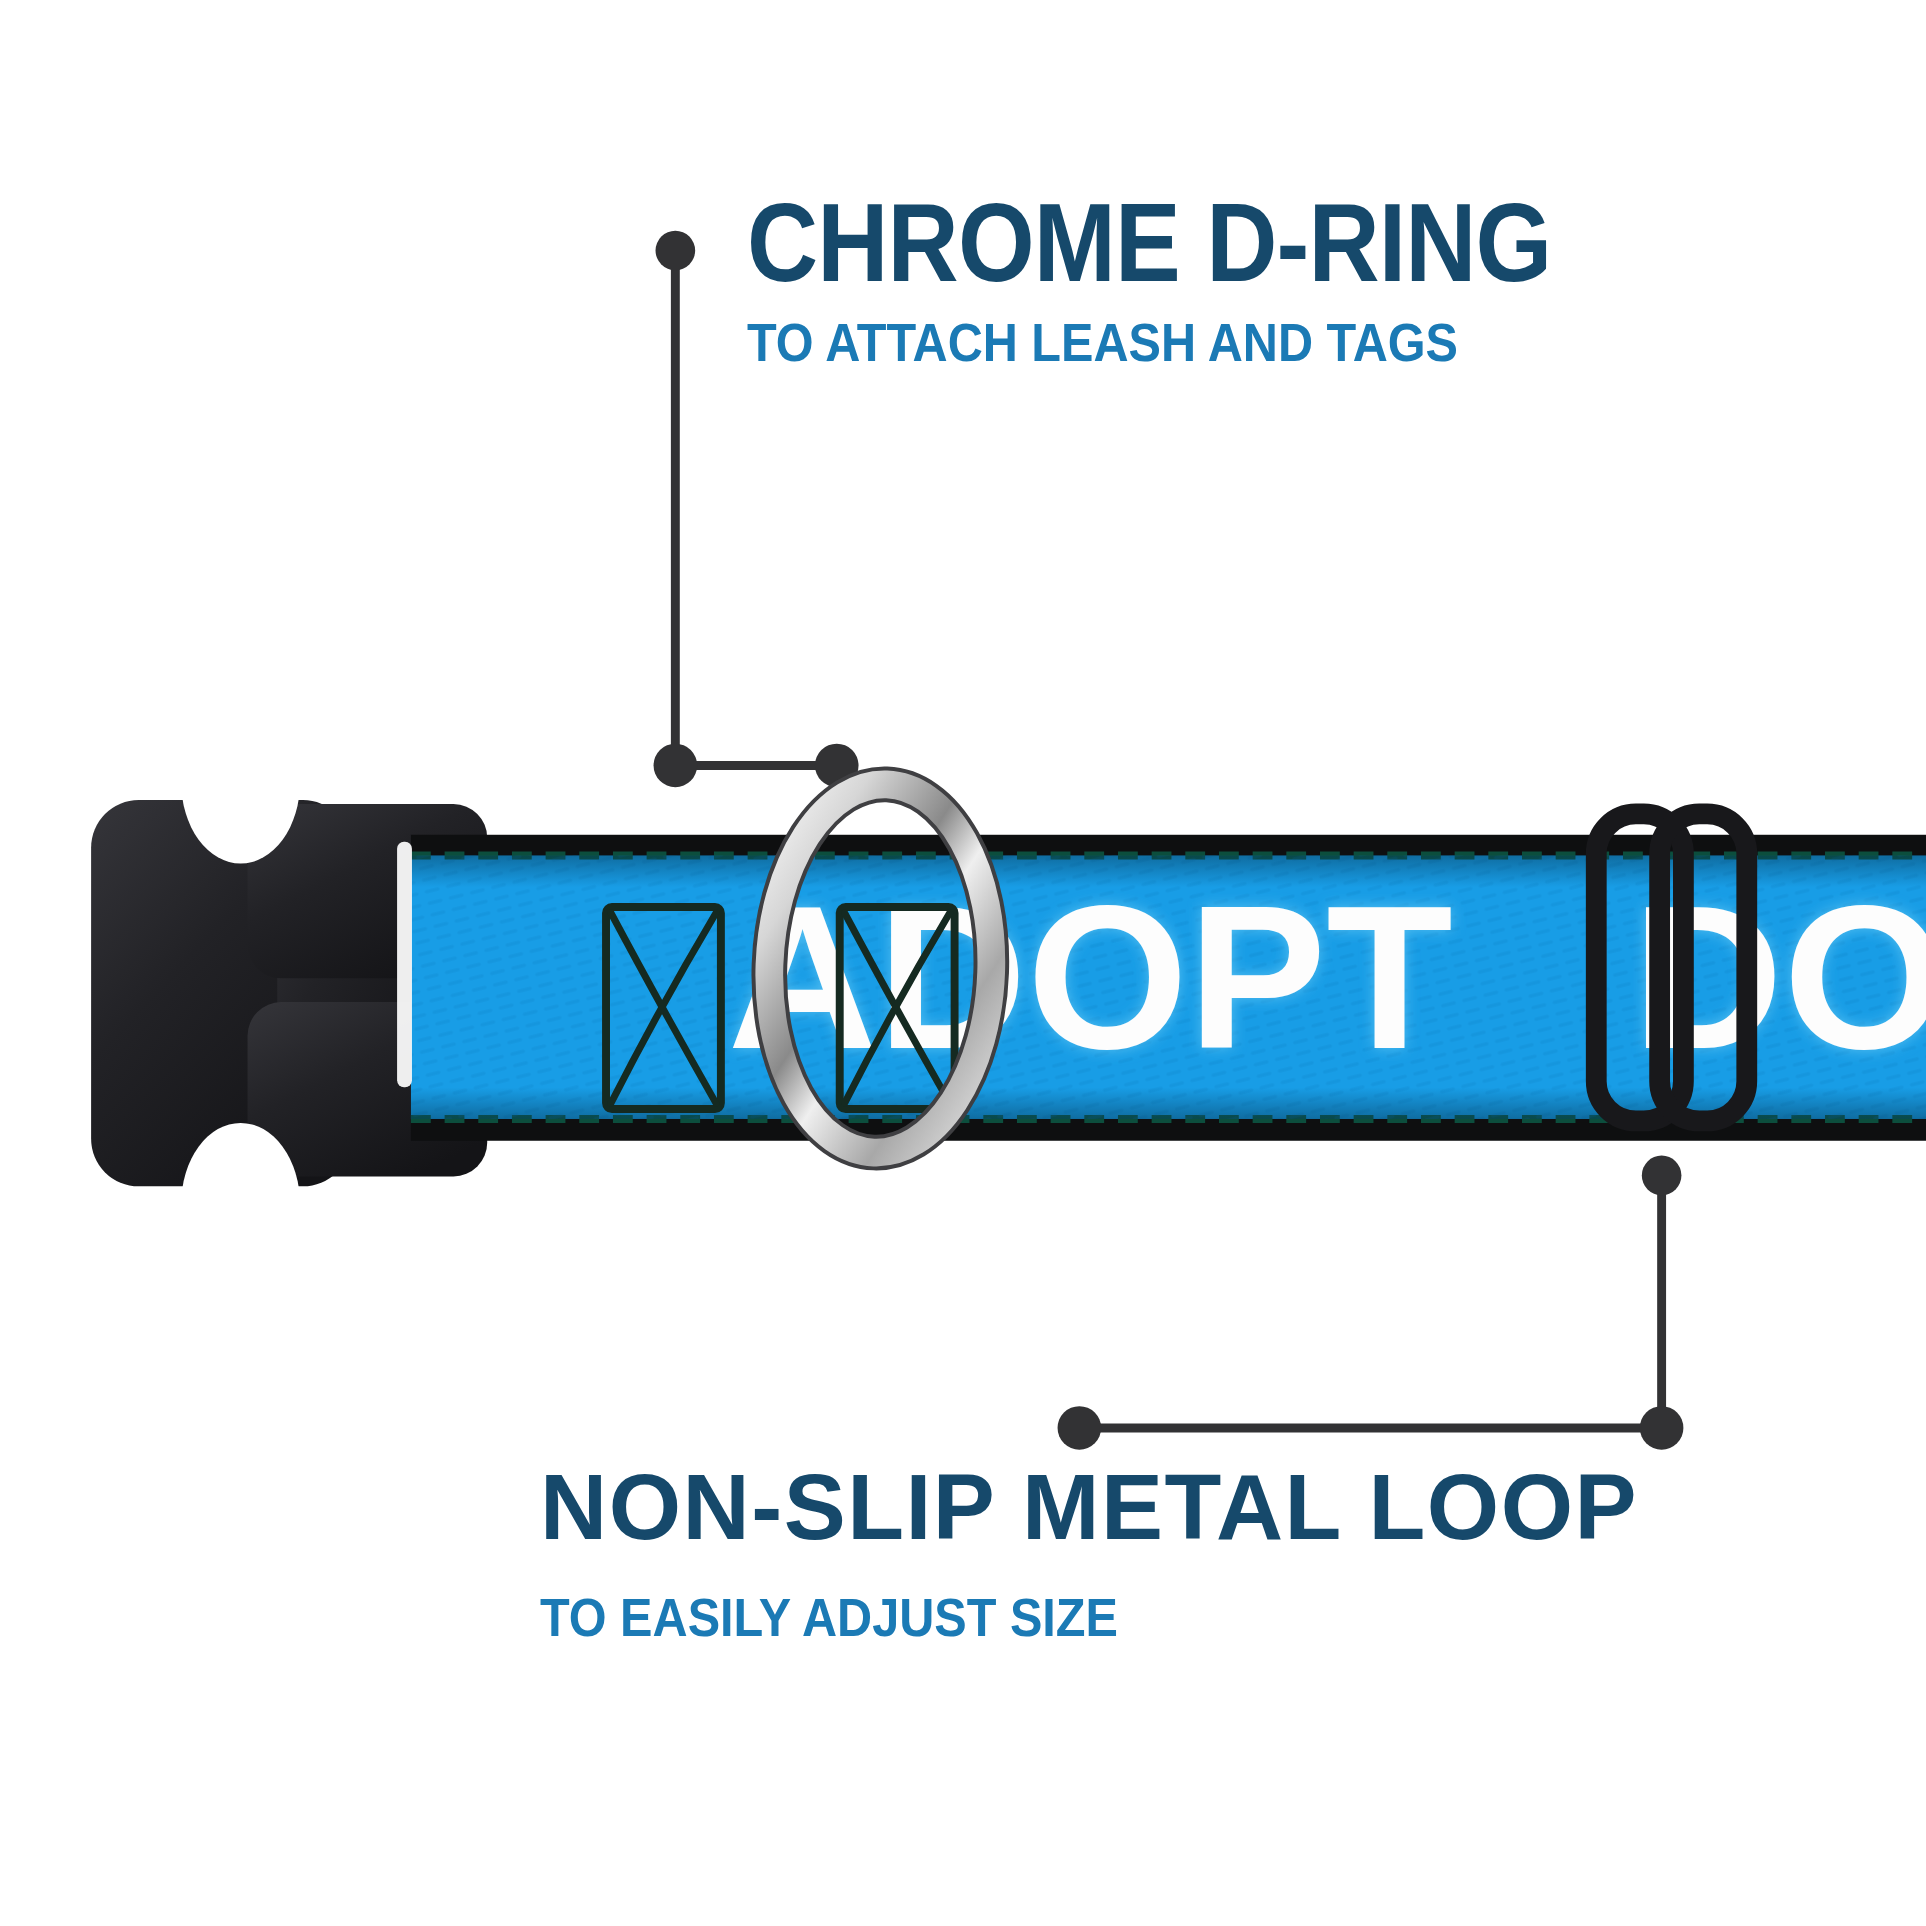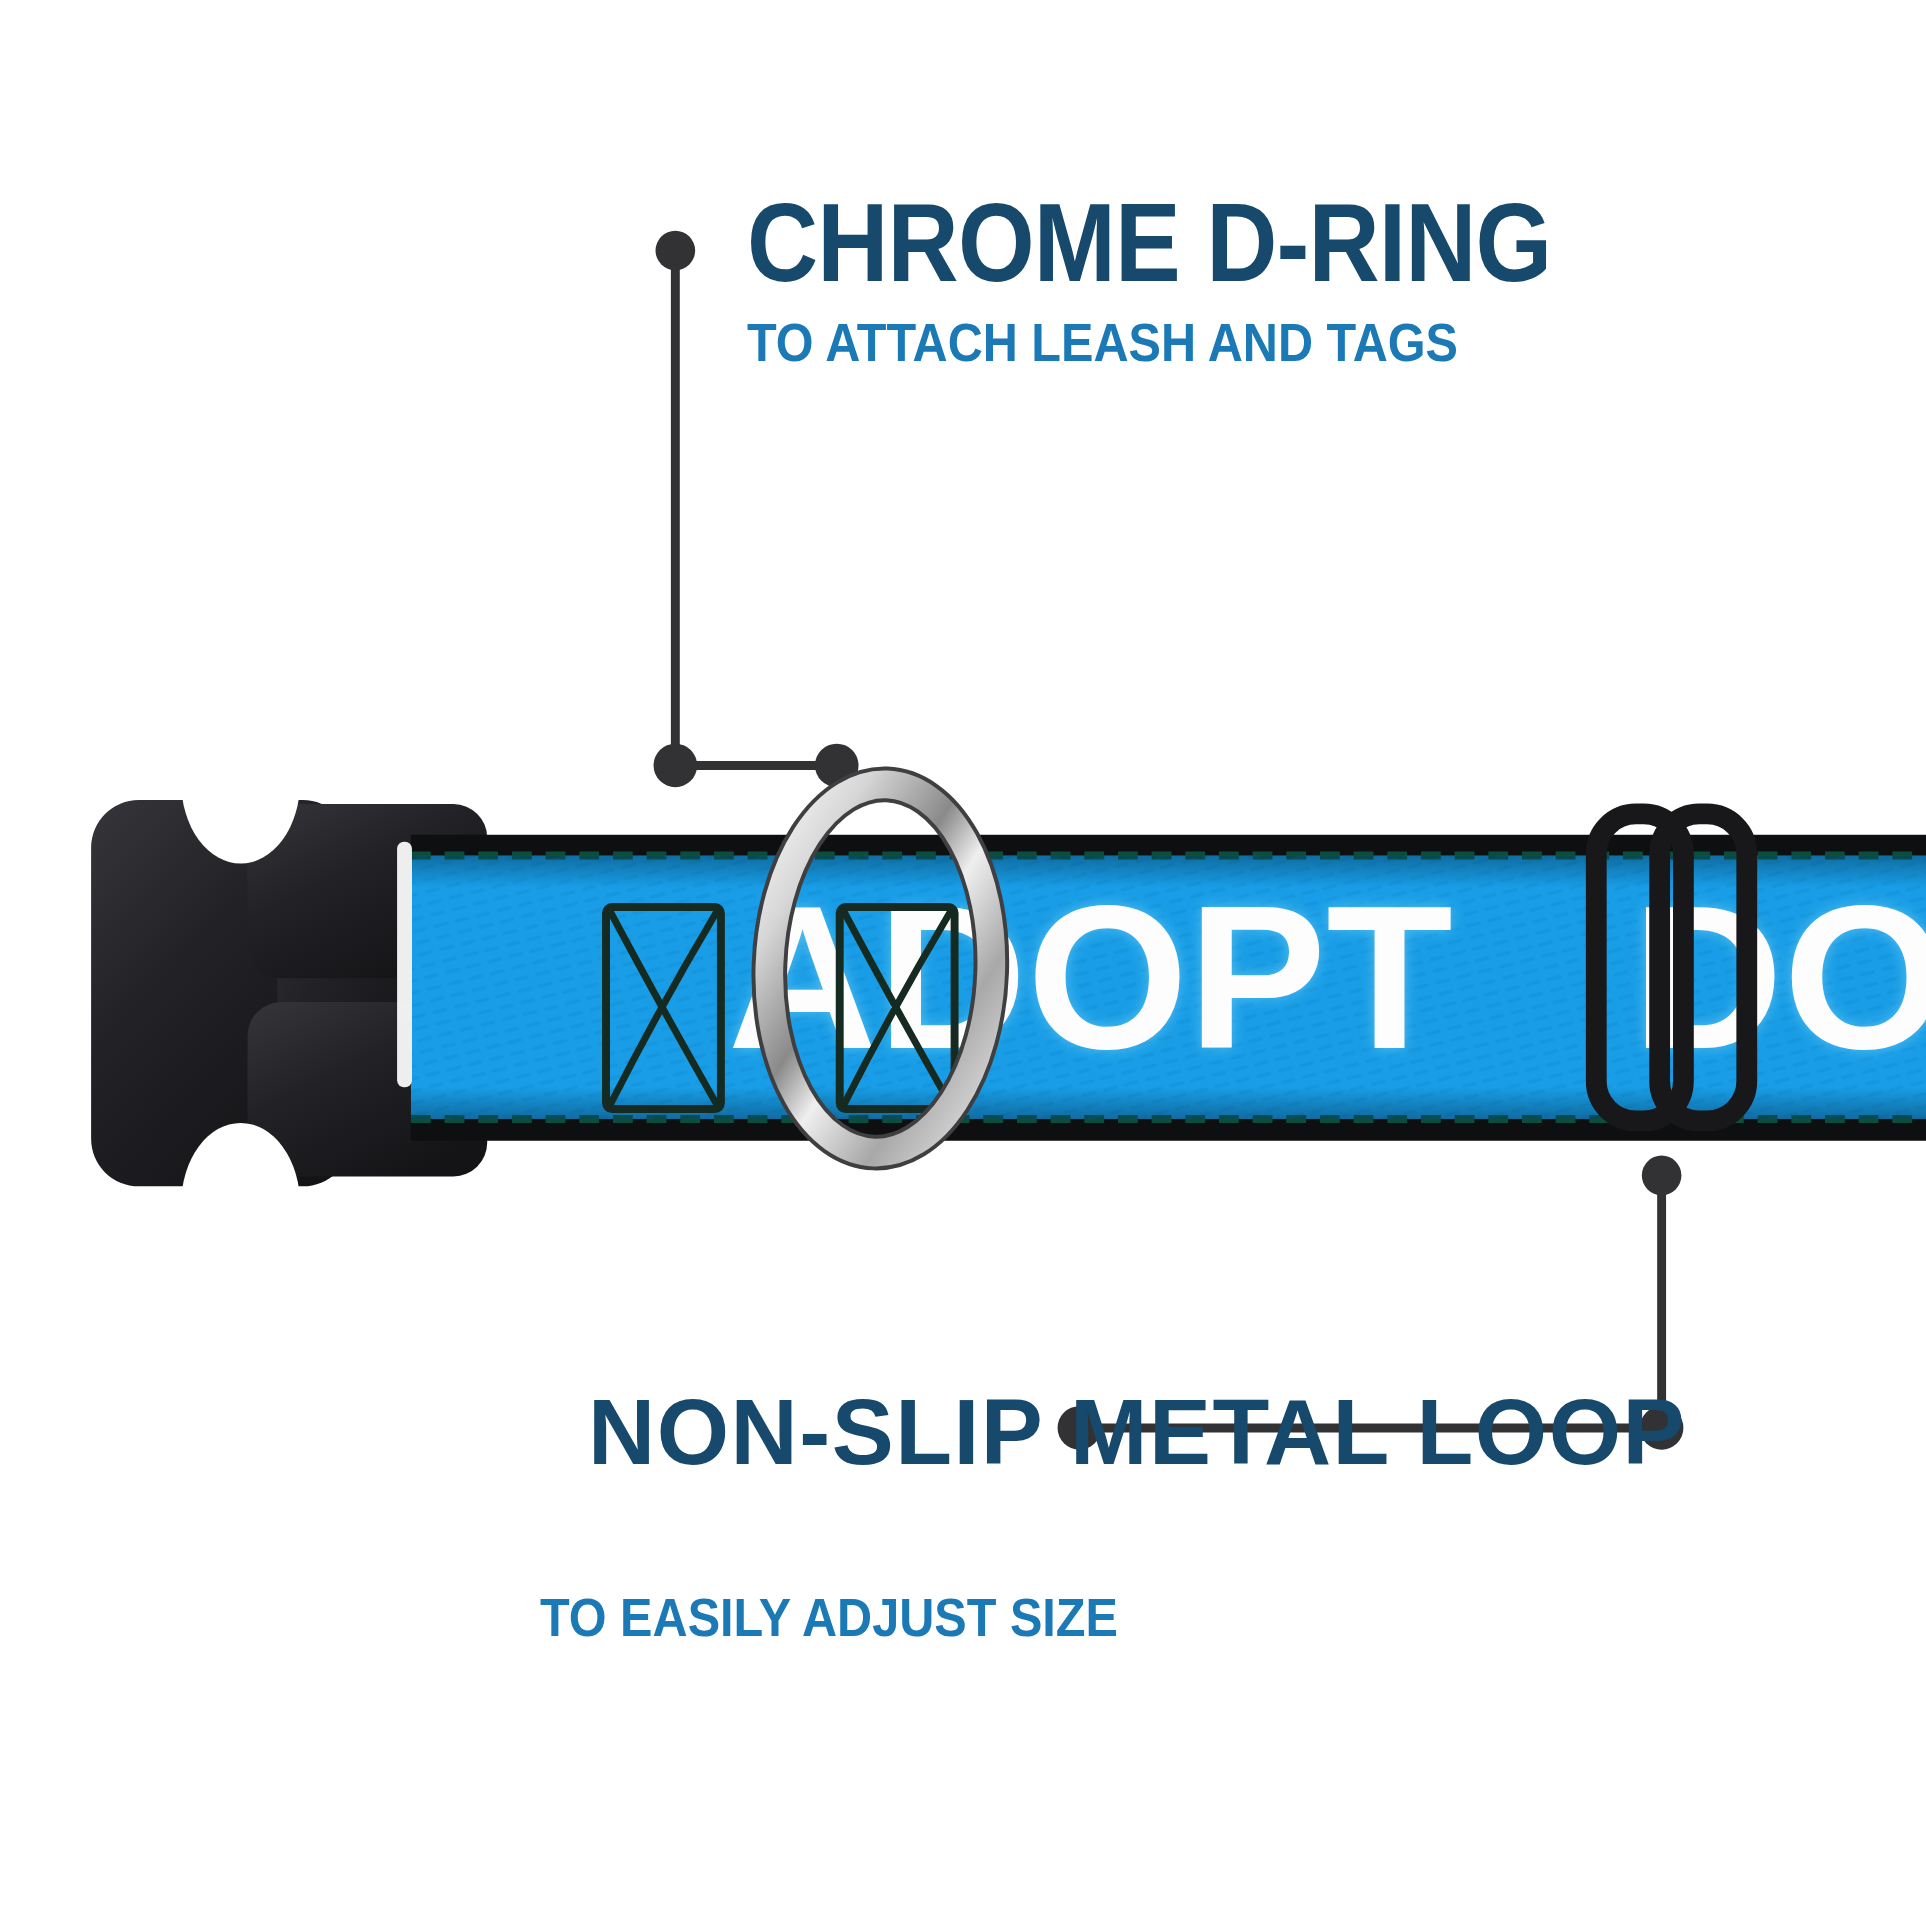--- a/index.html
+++ b/index.html
@@ -7,21 +7,21 @@
     position:relative;width:1927px;height:1927px;background:#ffffff;
     overflow:hidden;font-family:"Liberation Sans","DejaVu Sans",sans-serif;
   }
   .art{position:absolute;left:0;top:0;width:1927px;height:1927px;}
   .h{position:absolute;line-height:1;white-space:nowrap;font-weight:bold;
      transform-origin:left top;}
   .h-title{color:#16496b;}
   .h-sub{color:#1b7ab5;}
   #t-dring{left:747px;top:187px;font-size:112px;transform:scaleX(.88);letter-spacing:-1px;}
   #s-dring{left:747px;top:315px;font-size:54px;transform:scaleX(.90);}
-  #t-loop{left:540px;top:1386px;font-size:93px;transform:scaleX(1);letter-spacing:1.5px;margin-left:48px;}
+  #t-loop{left:540px;top:1461px;font-size:93px;transform:scaleX(1);letter-spacing:1.5px;}
   #s-loop{left:540px;top:1590px;font-size:54px;transform:scaleX(.90);}
 </style>
 </head>
 <body>
 
 <div class="stage">
 
   <svg class="art" viewBox="0 0 1946 1946">
     <defs>
       <linearGradient id="buckleG" x1="0" y1="0" x2="0.7" y2="1">

